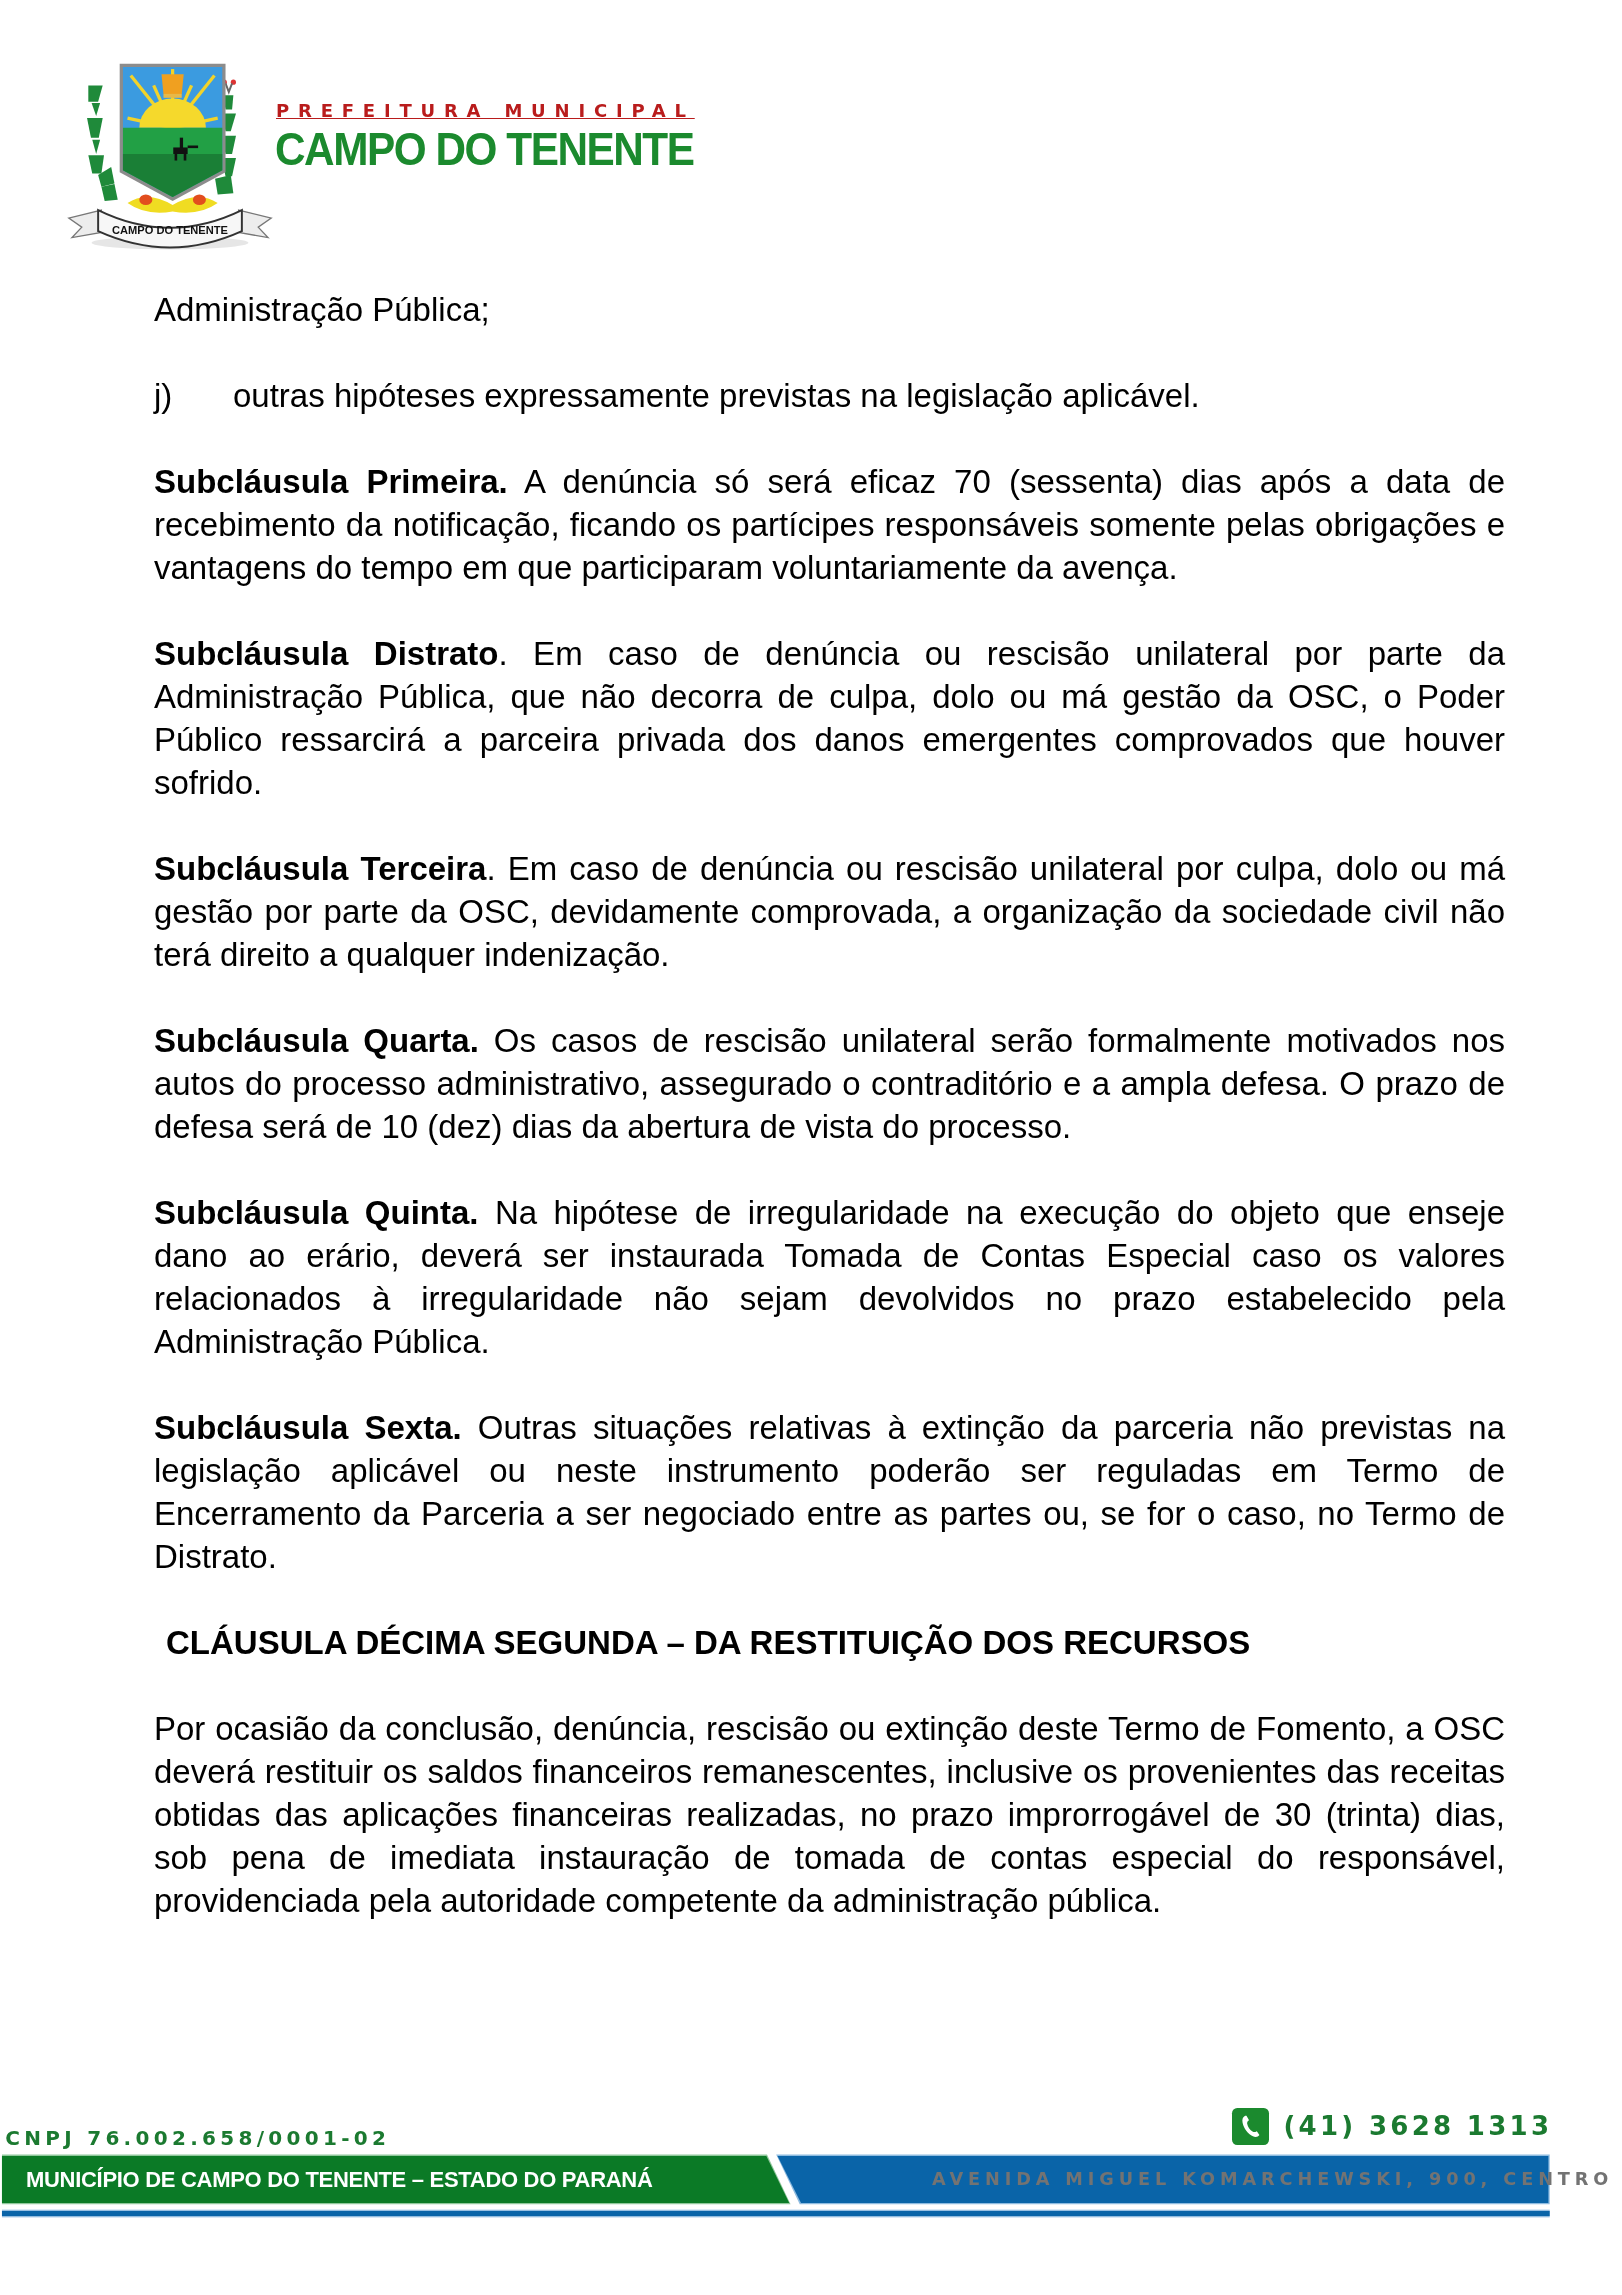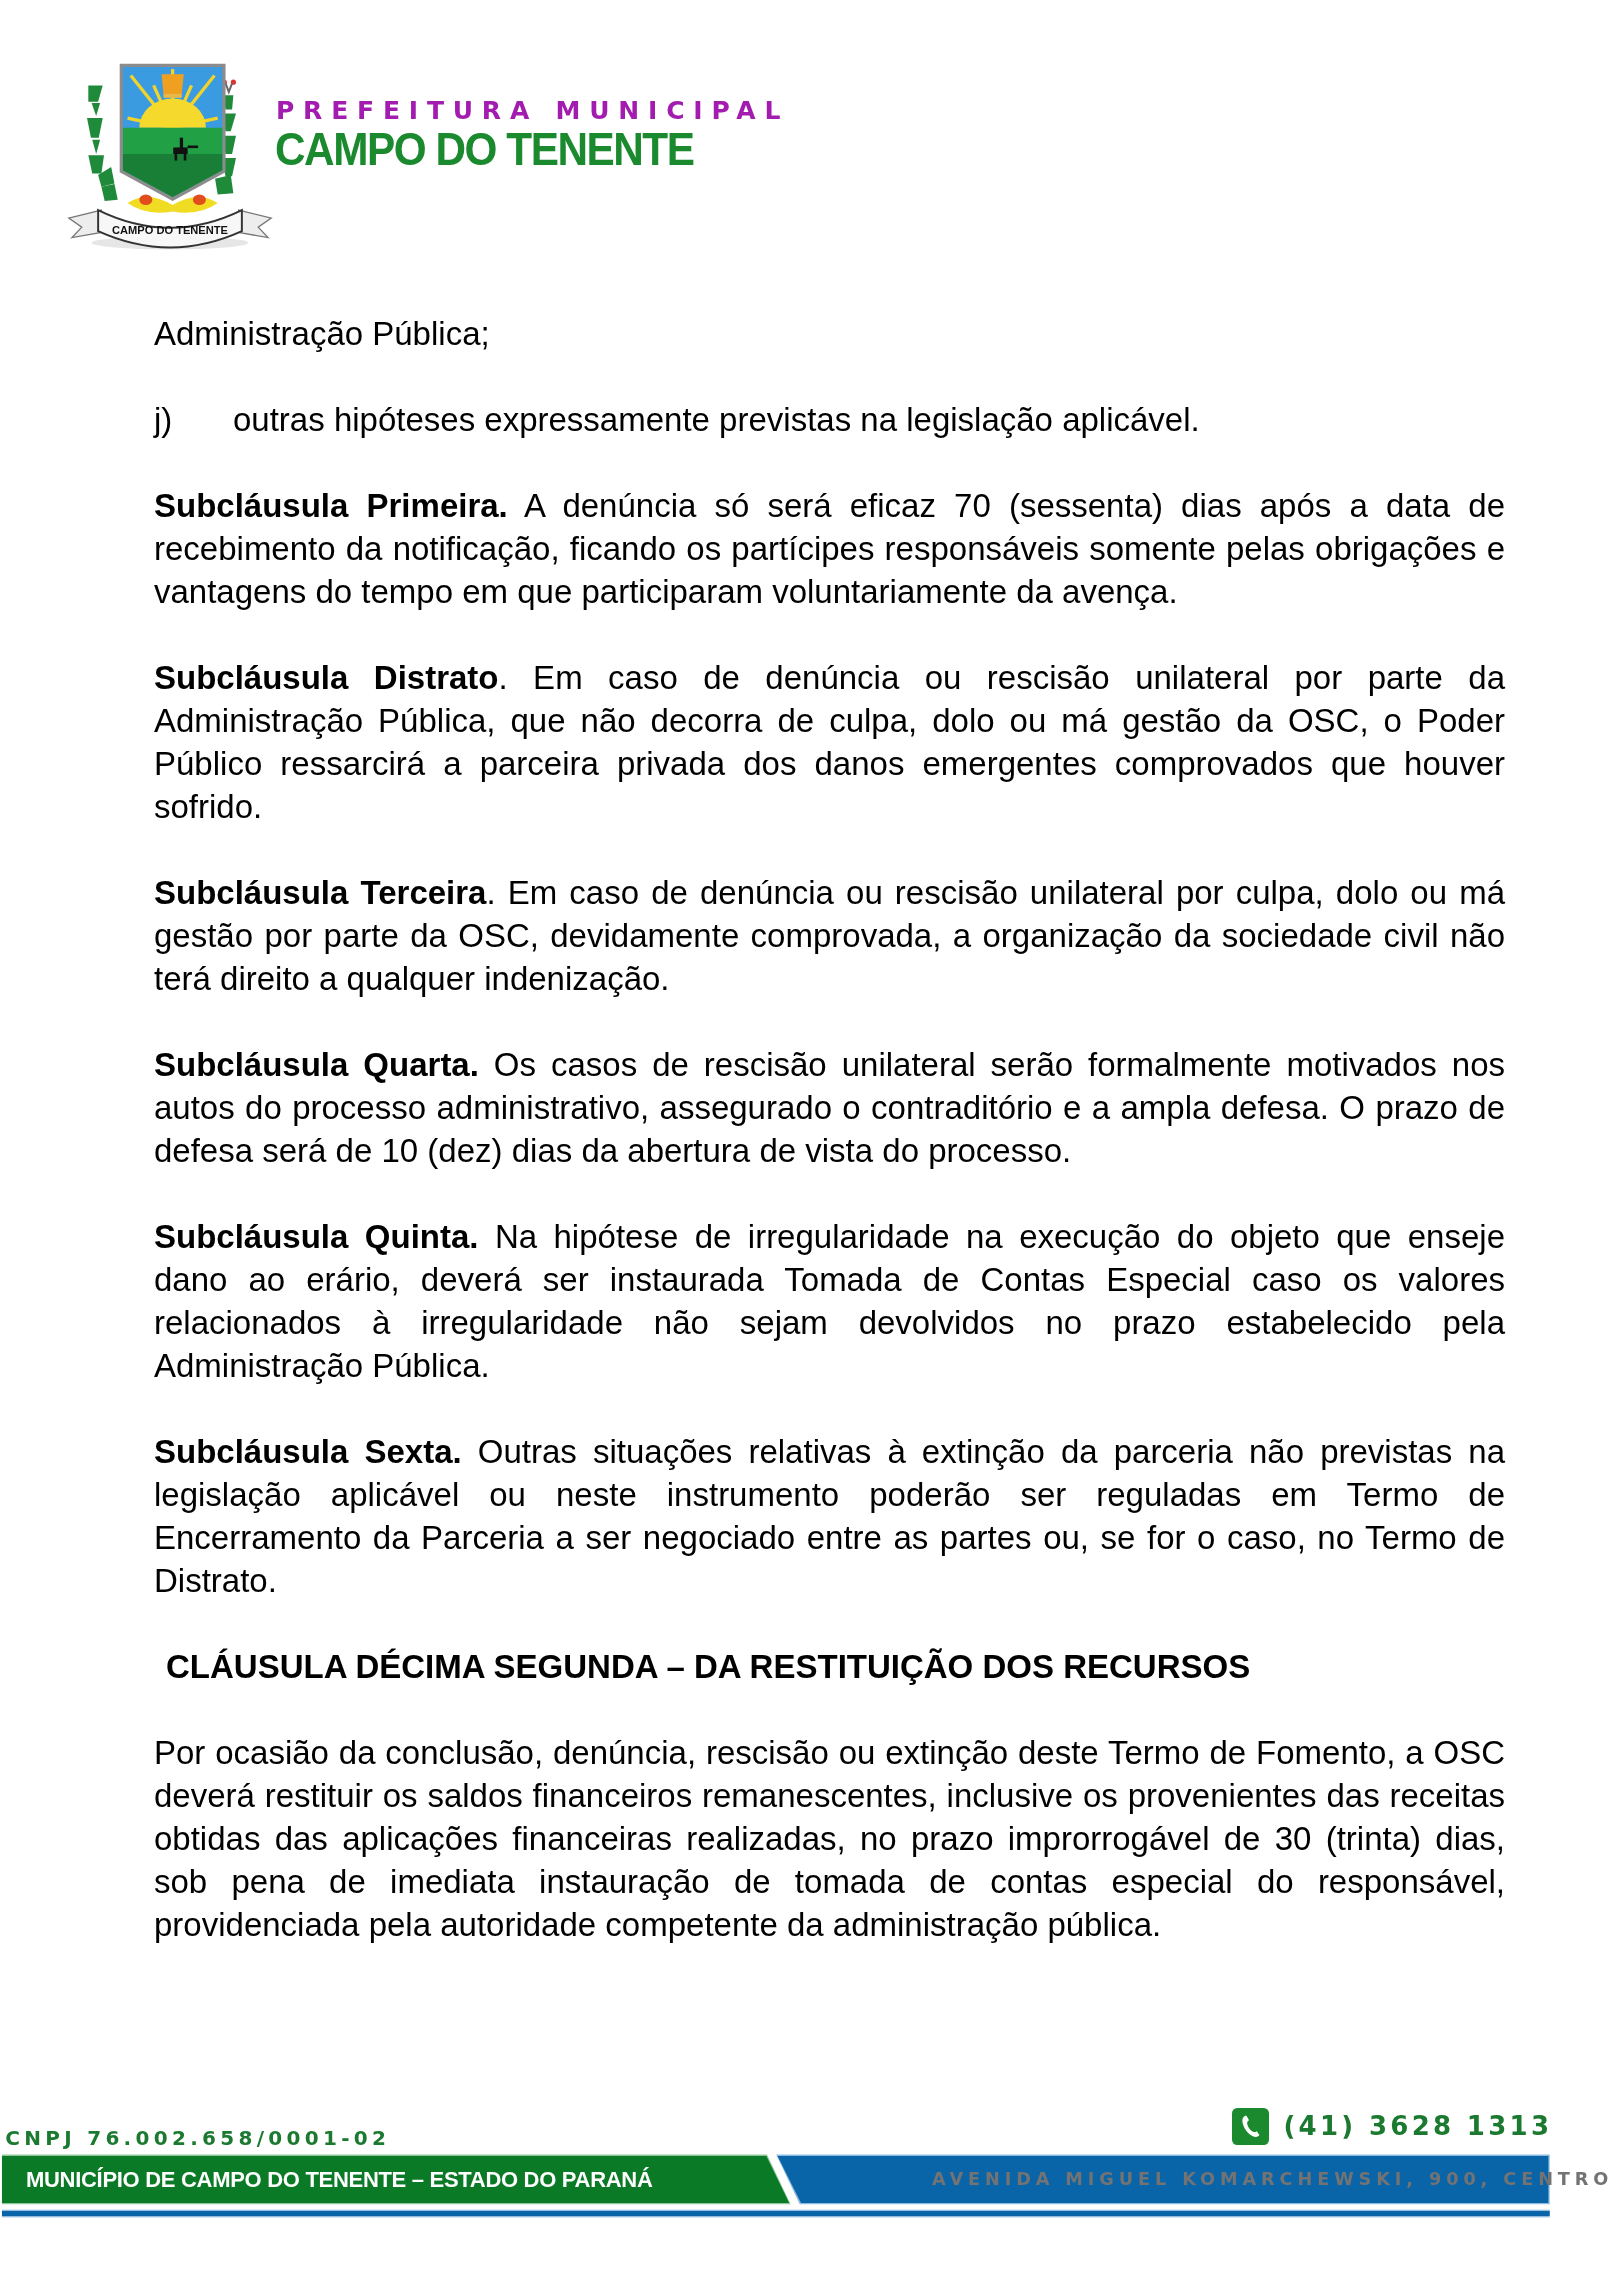--- a/index.html
+++ b/index.html
@@ -1,27 +1,27 @@
 <!DOCTYPE html>
 <html style="font-size:10.5px"><head>
 <meta charset="utf-8">
 <style>
   html, body { margin: 0; padding: 0; background: #ffffff; }
   body { width: 1623px; height: 2295px; position: relative; overflow: hidden; font-family: "Liberation Sans", sans-serif; color: #000; }
 
   
   .header { position: absolute; left: 0; top: 0; width: 1623px; height: 275px; }
   .crest { position: absolute; left: 62px; top: 56px; width: 216px; height: 196px; }
-  .brand-top { position: absolute; left: 276px; top: 98px; font-family: "DejaVu Sans", sans-serif; font-weight: bold; font-size: 25px; letter-spacing: 8.8px; color: #a21caf; white-space: nowrap; line-height: 26px; }
+  .brand-top { position: absolute; left: 276px; top: 98px; font-family: "DejaVu Sans", sans-serif; font-weight: bold; font-size: 18px; letter-spacing: 8.8px; color: #b91c1c; white-space: nowrap; line-height: 26px; text-decoration: underline; }
   .brand-main { position: absolute; left: 275px; top: 124px; font-family: "Liberation Sans", sans-serif; font-weight: bold; font-size: 46px; letter-spacing: -1.6px; color: #1b8a2e; white-space: nowrap; line-height: 50px; transform: scaleX(0.92); transform-origin: left top; }
 
   
   .content { position: absolute; left: 154px; top: 288px; width: 1351px; font-size: 33px; line-height: 43px; }
   .para { margin: 0 0 43px 0; text-align: justify; }
-  .para.left { text-align: left; margin-top: 24px; }
+  .para.left { text-align: left; }
   .lead { font-weight: bold; }
   .item-marker { display: inline-block; width: 79px; }
   .heading { margin: 0 0 43px 12px; font-weight: bold; text-align: left; }
 
   
   .footer { position: absolute; left: 0; top: 2094px; width: 1489px; height: 202px; }
   .cnpj { position: absolute; left: 5.2px; top: 33px; font-family: "DejaVu Sans", sans-serif; font-weight: bold; font-size: 20px; letter-spacing: 4.3px; color: #1b7a30; white-space: nowrap; line-height: 23.6px; }
   .phone { position: absolute; left: 1232px; top: 13px; height: 38px; display: flex; align-items: center; }
   .phone-icon { width: 37px; height: 37px; background: #1b8a2e; border-radius: 5.2px; display: flex; align-items: center; justify-content: center; margin-right: 14.4px; }
   .phone-number { font-family: "DejaVu Sans", sans-serif; font-weight: bold; font-size: 26px; letter-spacing: 3.3px; color: #1b7a30; white-space: nowrap; }

